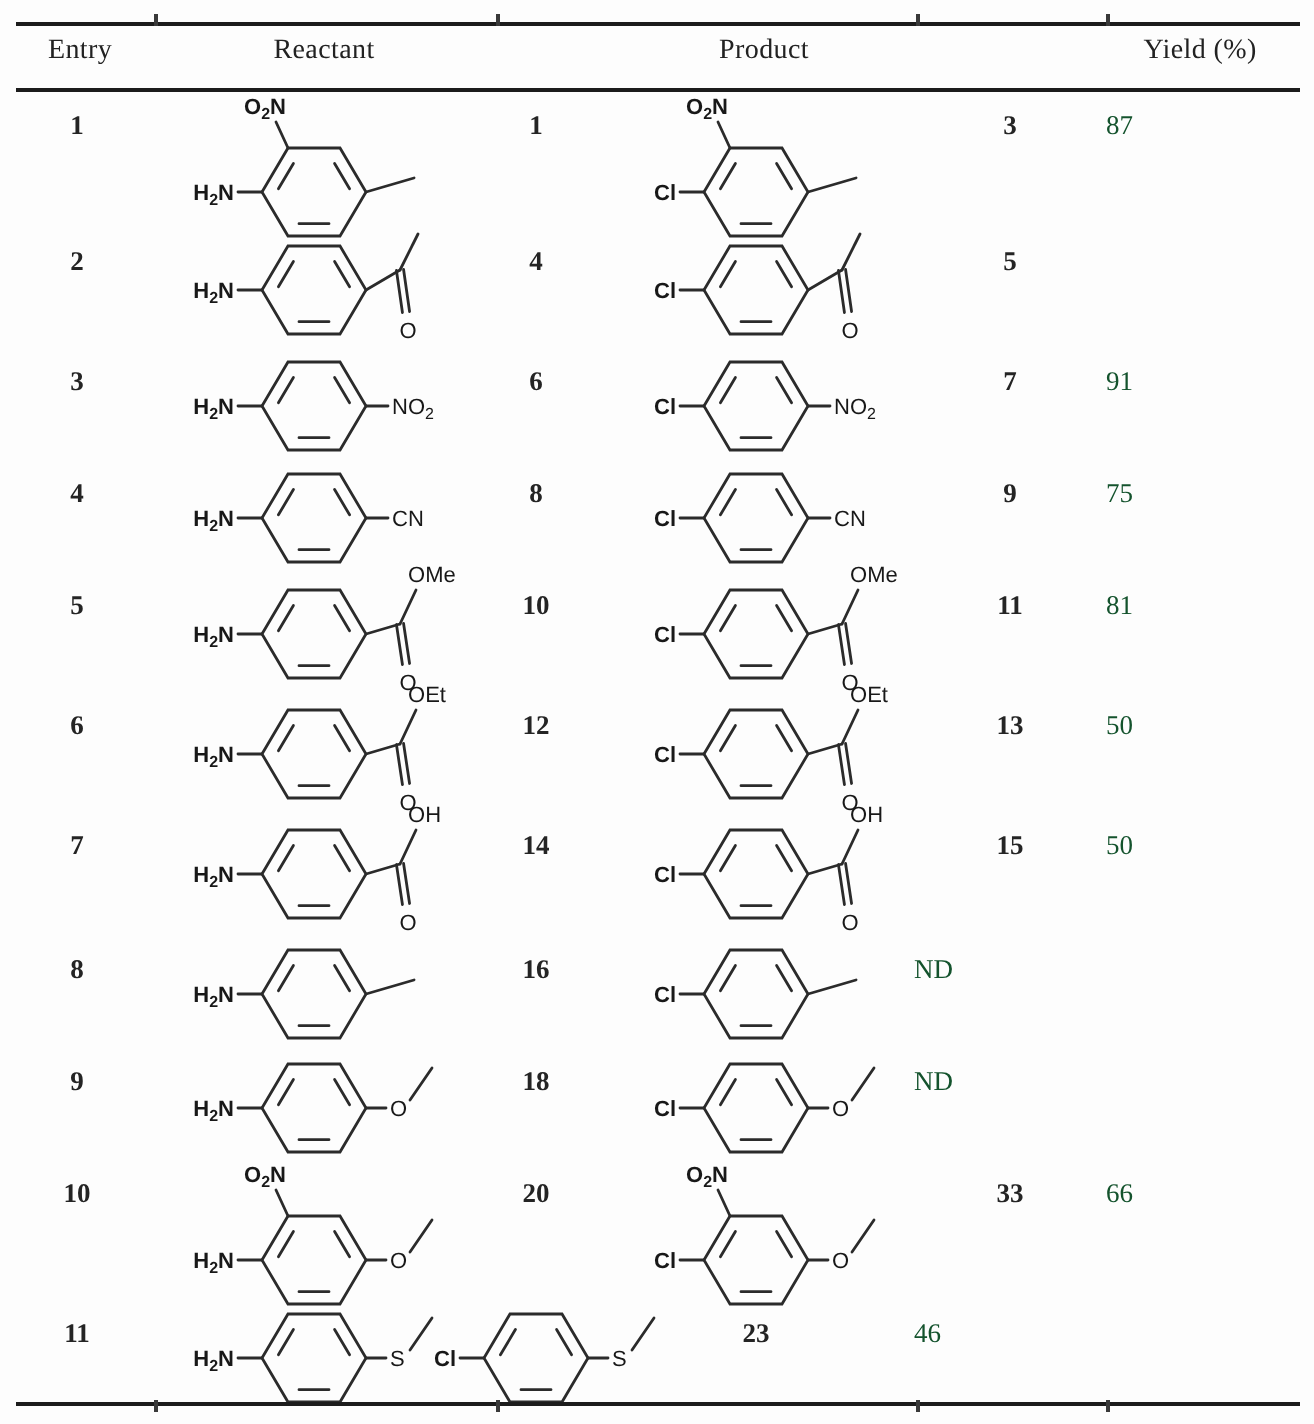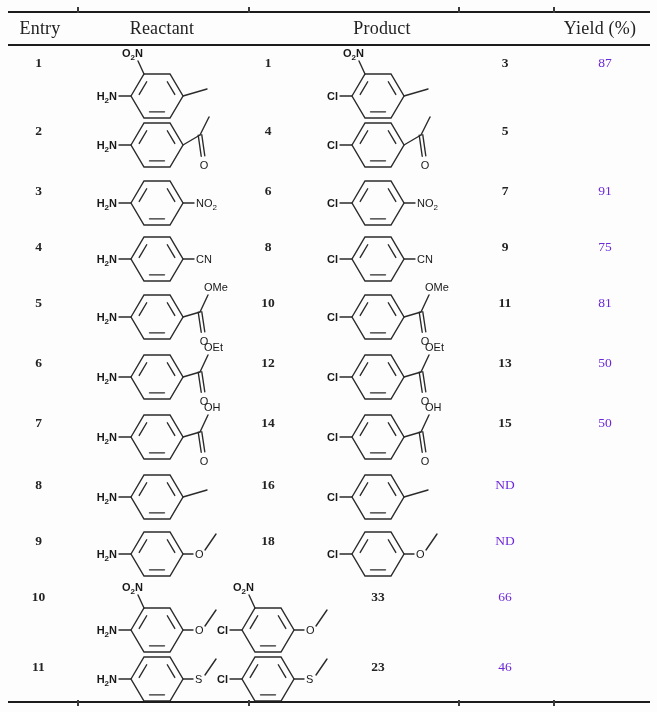--- a/index.html
+++ b/index.html
@@ -10,27 +10,27 @@
     color:#1f1f1f;
     position:relative;
     overflow:hidden;
   }
   .page{position:absolute;inset:0;}
   .rule{position:absolute;left:8px;width:642px;background:#1c1c1c;}
   .rule.top{top:11px;height:2px;}
   .rule.mid{top:44px;height:2px;}
   .rule.bottom{top:701px;height:2px;}
   .tick{position:absolute;width:2px;height:6px;background:#3a3a3a;}
-  .hdr{position:absolute;top:18px;height:22px;font-size:18px;color:#222;
+  .hdr{position:absolute;top:18px;height:22px;font-size:14px;color:#222;
        transform:translateX(-50%);white-space:nowrap;letter-spacing:0.2px;}
   #rows{position:absolute;top:46px;left:0;width:657px;}
   .row{display:grid;grid-template-columns:77px 160px 62px 158px 96px 104px;}
   .cell{overflow:visible;}
   .num{font-weight:bold;font-size:13.5px;text-align:center;padding-top:9px;color:#242424;}
-  .yield{font-size:13.5px;text-align:center;padding-top:9px;color:#6d28d9;}
+  .yield{font-size:13.5px;text-align:left;padding-top:9px;color:#14532d;}
   .struct{display:flex;align-items:center;justify-content:center;}
   svg{overflow:visible;display:block;}
   .molline{stroke:#2b2b2b;stroke-width:1.4;fill:none;stroke-linecap:round;}
   .mol-label{font-family:"Liberation Sans", sans-serif;font-size:11px;fill:#181818;}
   .mol-label.bold{font-weight:bold;}
 </style>
 </head>
 <body>
 
 <div class="page">
@@ -355,20 +355,21 @@
             <line class="molline" x1="92.488" y1="65.84" x2="77.512" y2="65.84"></line>
             <line class="molline" x1="59" y1="50" x2="47" y2="50"></line>
             <text class="mol-label bold" x="45" y="54" text-anchor="end"><tspan font-size="11" dy="0">H</tspan><tspan font-size="8" dy="2.5">2</tspan><tspan font-size="11" dy="-2.5">N</tspan></text>
             <line class="molline" x1="72" y1="28" x2="66" y2="15"></line>
             <text class="mol-label bold" x="71" y="11" text-anchor="end"><tspan font-size="11" dy="0">O</tspan><tspan font-size="8" dy="2.5">2</tspan><tspan font-size="11" dy="-2.5">N</tspan></text>
             <line class="molline" x1="111" y1="50" x2="121" y2="50"></line>
             <text class="mol-label" x="123" y="54" text-anchor="start"><tspan font-size="11" dy="0">O</tspan></text>
             <line class="molline" x1="133" y1="46" x2="144" y2="30"></line>
           </svg>
         </div>
+        <div class="cell num">20</div>
         <div class="cell struct">
           <svg width="170" height="78" viewBox="0 0 170 78">
             <polygon class="molline" points="59,50 72,28 98,28 111,50 98,72 72,72"></polygon>
             <line class="molline" x1="67.21600000000001" y1="48.416" x2="74.70400000000001" y2="35.744"></line>
             <line class="molline" x1="95.29599999999999" y1="35.744" x2="102.78399999999999" y2="48.416"></line>
             <line class="molline" x1="92.488" y1="65.84" x2="77.512" y2="65.84"></line>
             <line class="molline" x1="59" y1="50" x2="47" y2="50"></line>
             <text class="mol-label bold" x="45" y="54" text-anchor="end"><tspan font-size="11" dy="0">C</tspan><tspan font-size="11" dy="0">l</tspan></text>
             <line class="molline" x1="72" y1="28" x2="66" y2="15"></line>
             <text class="mol-label bold" x="71" y="11" text-anchor="end"><tspan font-size="11" dy="0">O</tspan><tspan font-size="8" dy="2.5">2</tspan><tspan font-size="11" dy="-2.5">N</tspan></text>

